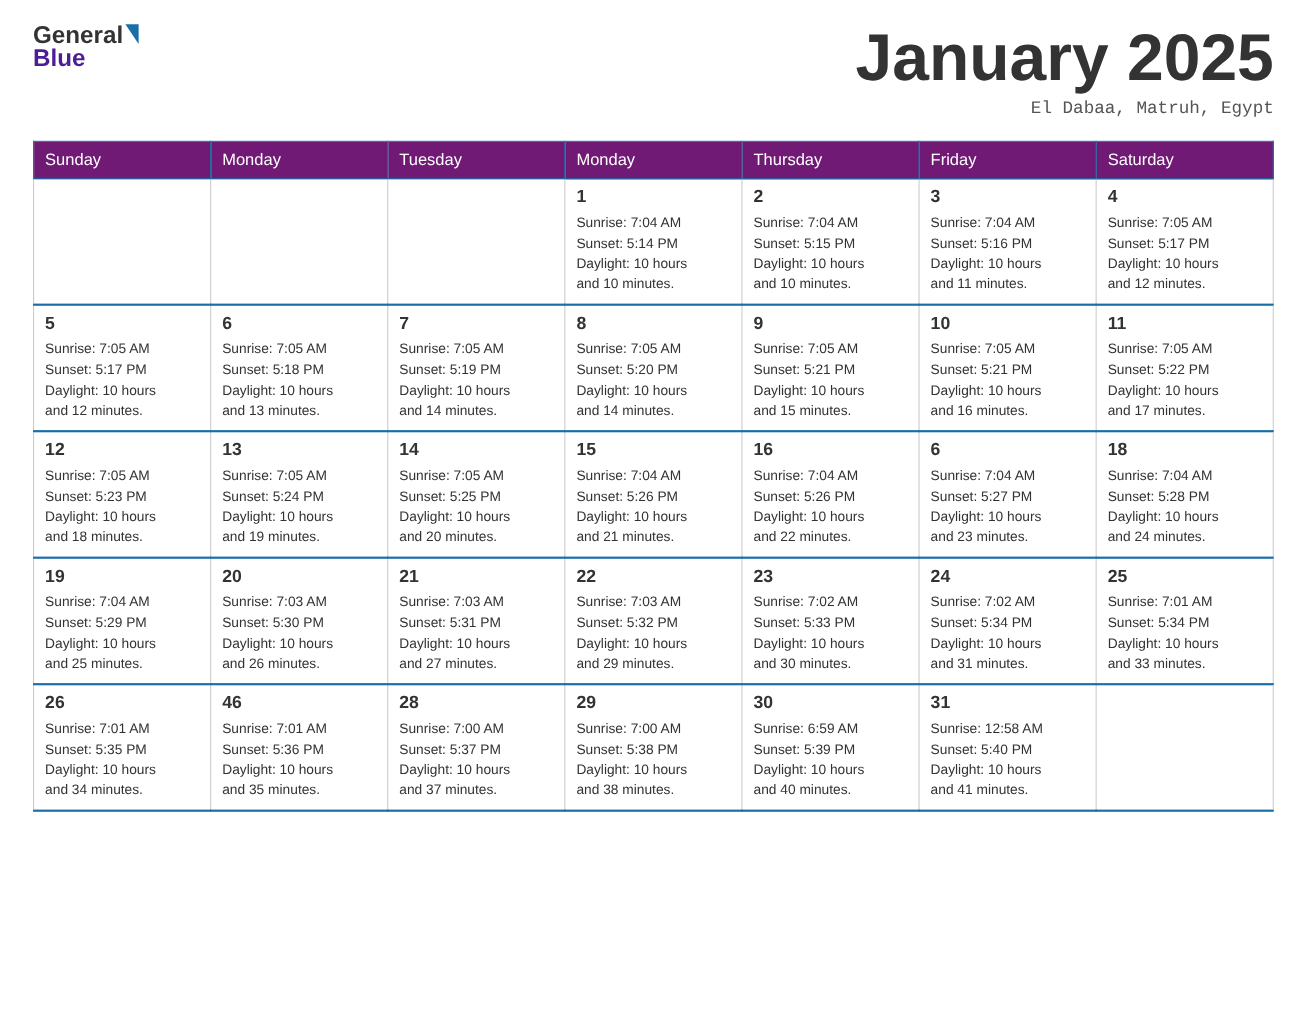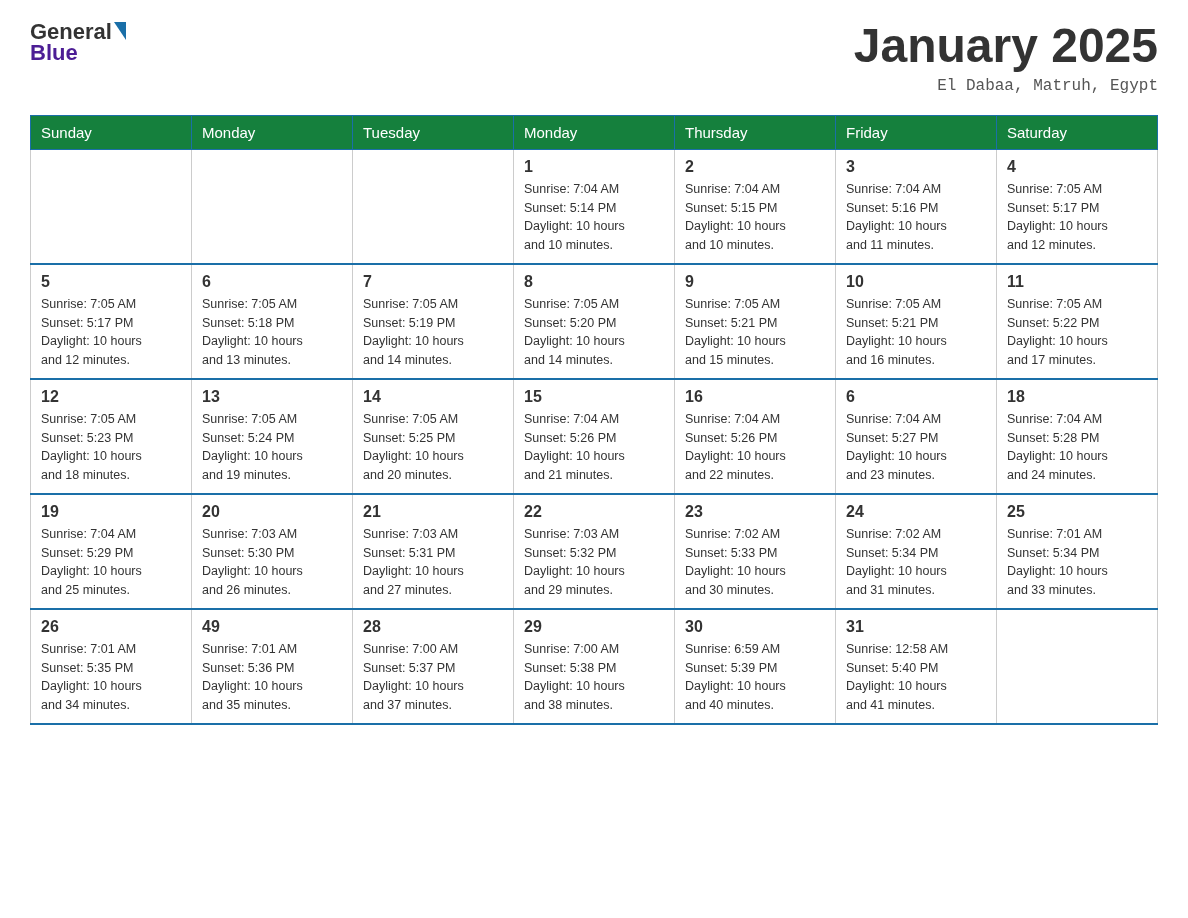--- a/index.html
+++ b/index.html
@@ -49,38 +49,38 @@
     .logo-line2 {
       color: #4c1d95;
       font-size: 22px;
       font-weight: bold;
       margin-top: -4px;
     }
     .title-block {
       text-align: right;
     }
     .calendar-title {
-      font-size: 48px;
+      font-size: 60px;
       font-weight: bold;
       color: #333;
       line-height: 1.1;
     }
     .calendar-subtitle {
       font-size: 16px;
       color: #555;
       margin-top: 4px;
       font-family: Liberation Mono, monospace;
     }
     table {
       width: 100%;
       border-collapse: collapse;
       table-layout: fixed;
     }
     thead tr th {
-      background-color: #15803d;
+      background-color: #701a75;
       color: #fff;
       font-size: 15px;
       font-weight: normal;
       padding: 8px 10px;
       text-align: left;
       border: 1px solid #1a6fa8;
     }
     tbody tr td {
       vertical-align: top;
       border: 1px solid #ccc;
@@ -328,21 +328,21 @@
       </tr>
       <tr>
         <td>
           <span class="day-number">26</span>
           <div class="day-info" style="white-space: pre-line;">Sunrise: 7:01 AM
 Sunset: 5:35 PM
 Daylight: 10 hours
 and 34 minutes.</div>
         </td>
         <td>
-          <span class="day-number">49</span>
+          <span class="day-number">46</span>
           <div class="day-info" style="white-space: pre-line;">Sunrise: 7:01 AM
 Sunset: 5:36 PM
 Daylight: 10 hours
 and 35 minutes.</div>
         </td>
         <td>
           <span class="day-number">28</span>
           <div class="day-info" style="white-space: pre-line;">Sunrise: 7:00 AM
 Sunset: 5:37 PM
 Daylight: 10 hours

